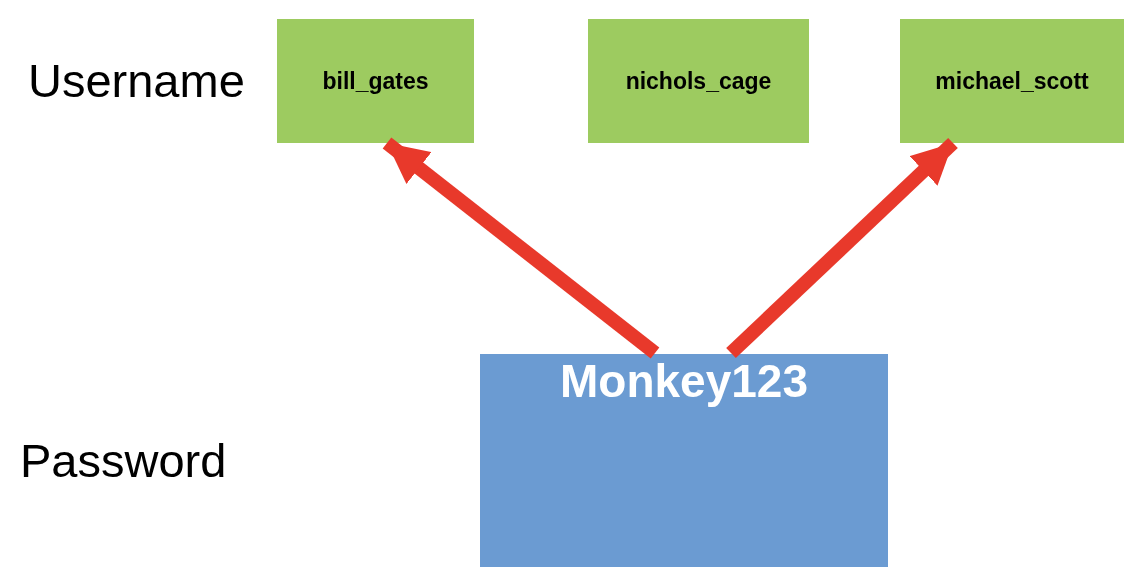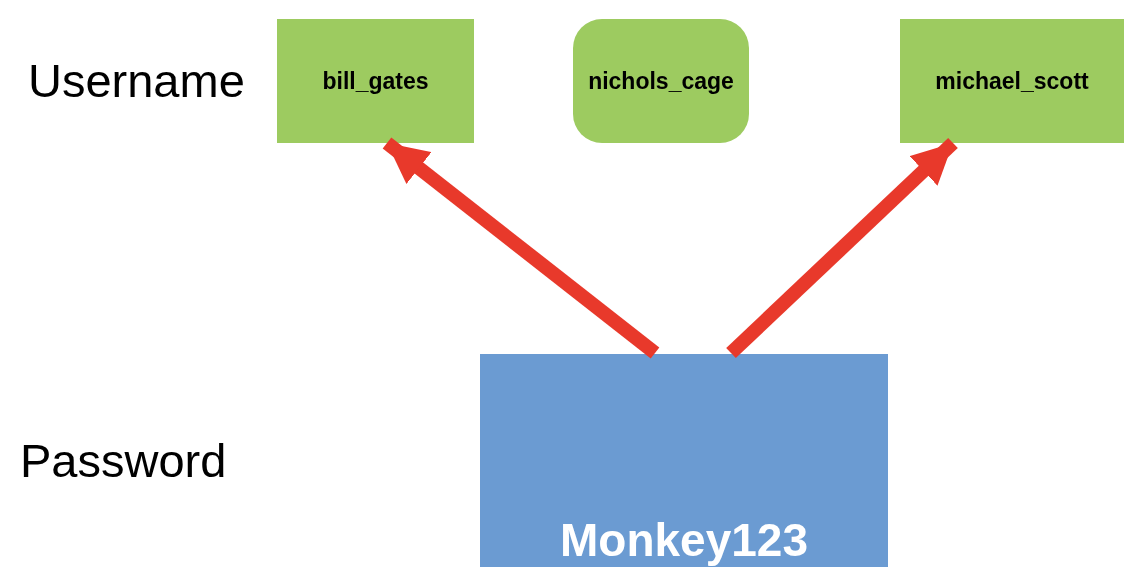--- a/index.html
+++ b/index.html
@@ -36,31 +36,31 @@
     background: var(--username-box);
     display: flex;
     align-items: center;
     justify-content: center;
     font-size: 23px;
     font-weight: bold;
     color: var(--label-text);
     text-align: center;
   }
   .user-box.b1 { left: 277px; width: 197px; }
-  .user-box.b2 { left: 573px; width: 176px; border-radius: 29px; }
+  .user-box.b2 { left: 588px; width: 221px; }
   .user-box.b3 { left: 900px; width: 224px; }
   .password-box {
     position: absolute;
     left: 480px;
     top: 354px;
     width: 408px;
     height: 213px;
     background: var(--password-box);
     display: flex;
-    align-items: flex-end;
+    align-items: flex-start;
     justify-content: center;
     font-size: 46px;
     font-weight: bold;
     color: var(--password-text);
   }
   .arrow-layer {
     position: absolute;
     left: 0;
     top: 0;
     width: 1138px;

